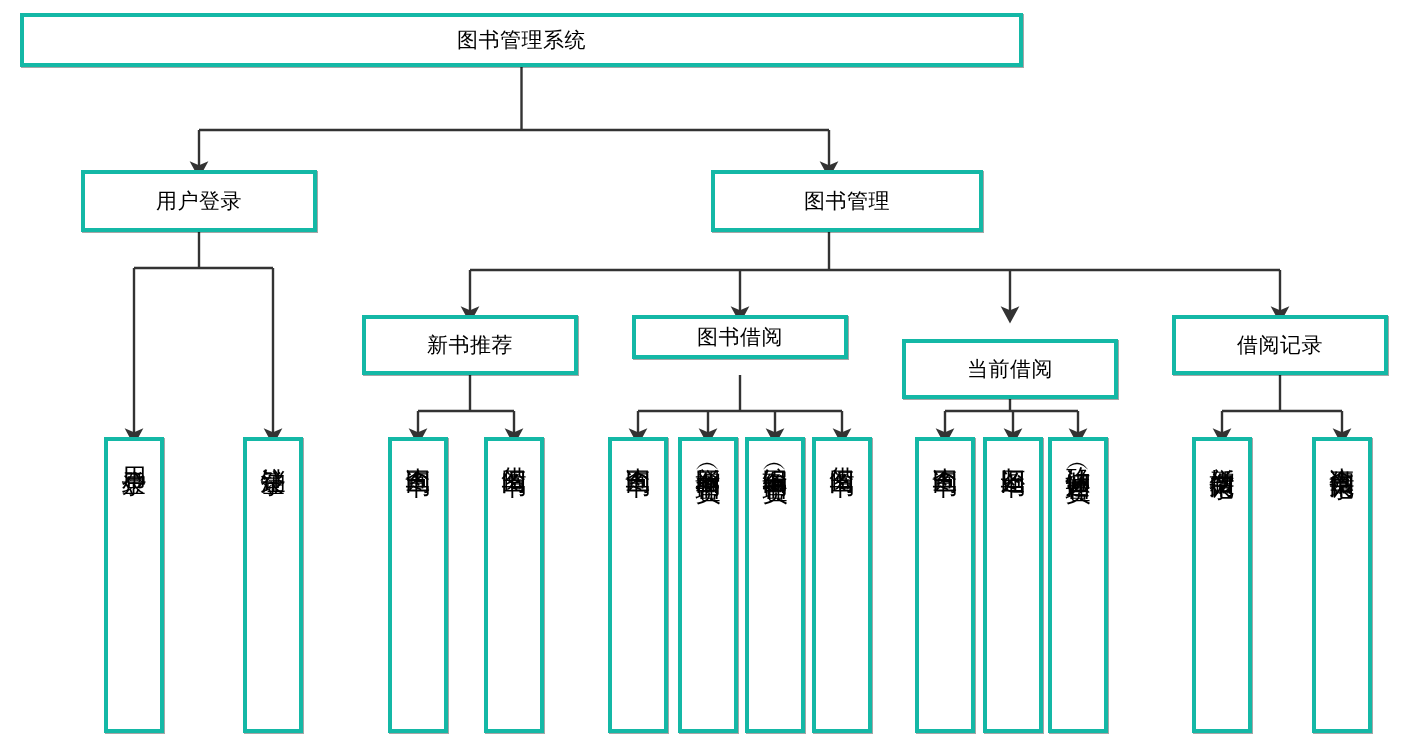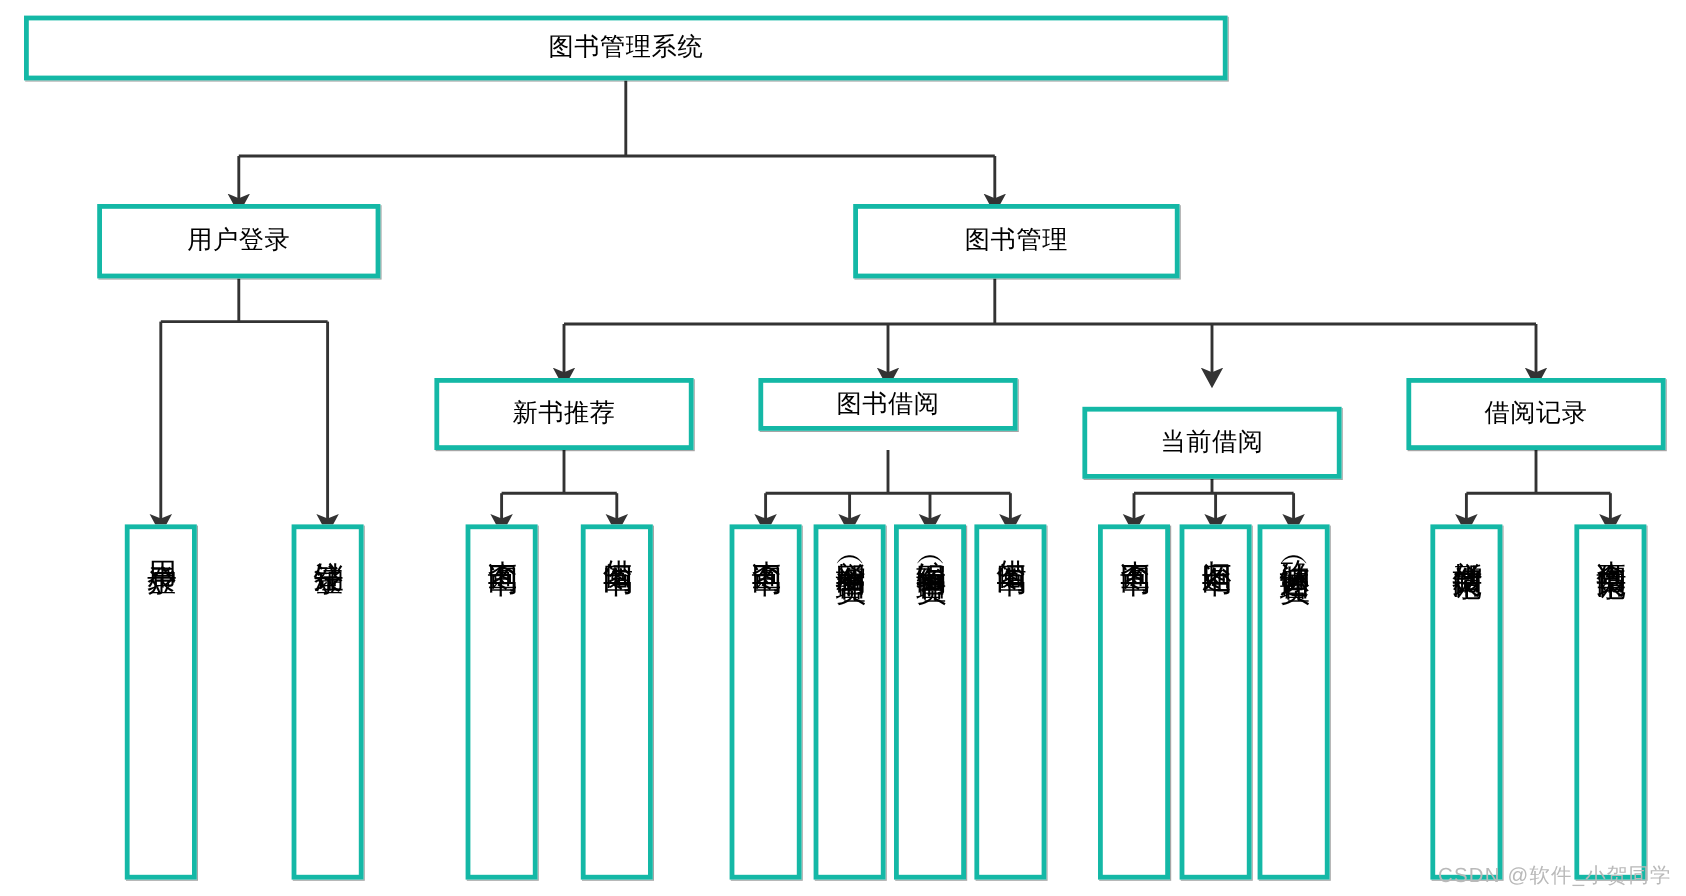--- a/index.html
+++ b/index.html
@@ -164,14 +164,13 @@
         <span class="label">确认归还（管理员）</span>
       </div>
       <div class="node vert" style="left: 1192px; top: 437px; width: 60px; height: 296px;">
         <span class="label">新增借阅记录</span>
       </div>
       <div class="node vert" style="left: 1312px; top: 437px; width: 60px; height: 296px;">
         <span class="label">查询借阅记录</span>
       </div>
     </div>
 
-  <div id="watermark">CSDN @软件_小贺同学</div>
 </div>
 
 </body></html>

